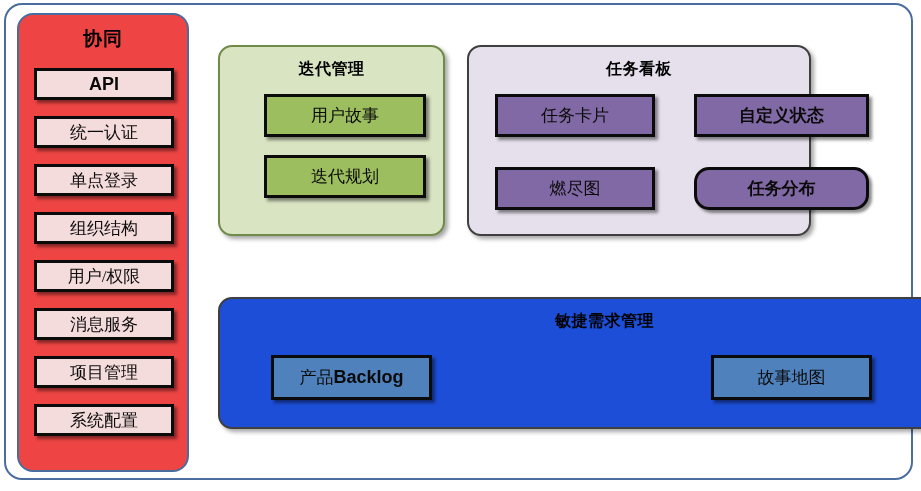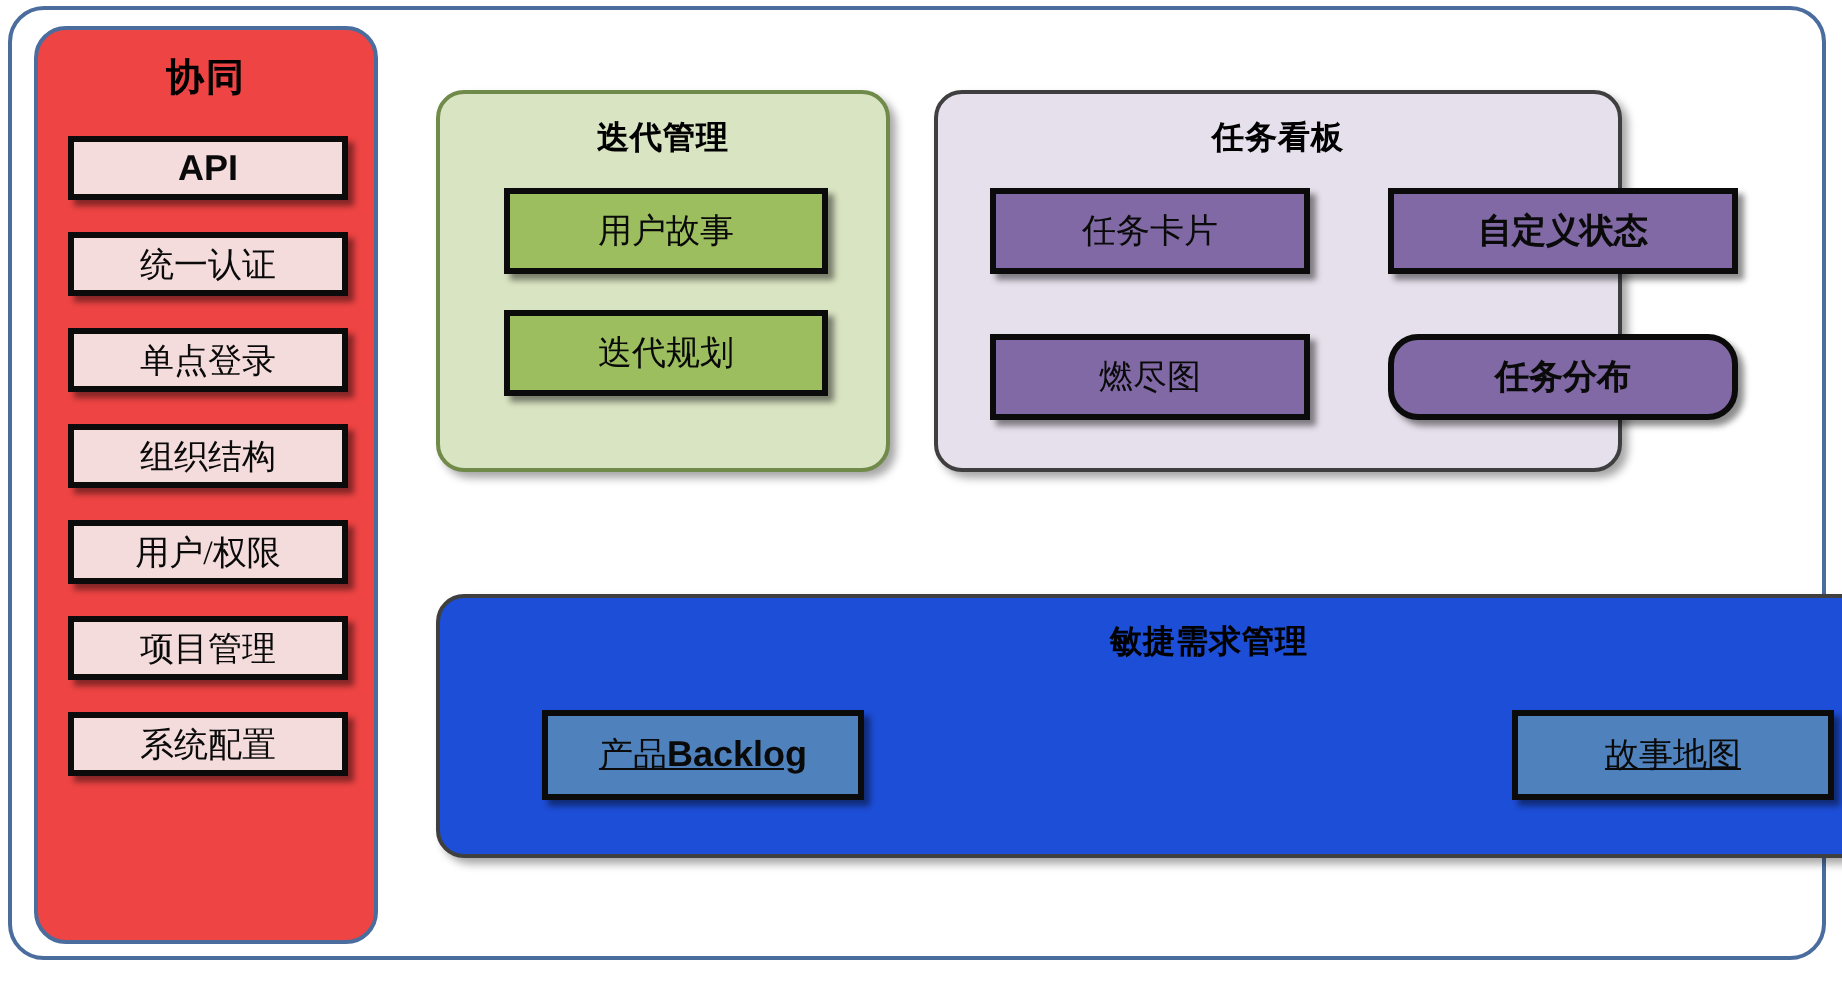--- a/index.html
+++ b/index.html
@@ -129,44 +129,44 @@
     box-sizing: border-box;
     border: 3px solid #0b0b0b;
     display: flex;
     align-items: center;
     justify-content: center;
     font-family: "Liberation Serif", "DejaVu Serif", serif;
     font-size: 17px;
     color: #0a0a0a;
     box-shadow: 3px 3px 3px rgba(0,0,0,0.45);
   }
-  .item-box.green { background: #9cbe5e; }
+  .item-box.green { background: #9cbe5e; margin-left: 12px; }
   .item-box.purple { background: #8069a4; }
-  .item-box.blue  { background: #4f82bd; text-decoration: underline; }
+  .item-box.blue  { background: #4f82bd; }
   .item-box.heavy { font-weight: bold; }
   .item-box .mixed-bold {
     font-family: "Liberation Sans", "DejaVu Sans", sans-serif;
     font-weight: bold;
     font-size: 18px;
   }
 
   
   #box-user-story    { left: 32px; top: 47px;  width: 162px; height: 43px; }
   #box-iter-plan     { left: 32px; top: 108px; width: 162px; height: 43px; }
 
   
   #box-task-card     { left: 26px;  top: 47px;  width: 160px; height: 43px; }
   #box-custom-status { left: 225px; top: 47px;  width: 175px; height: 43px; }
   #box-burndown      { left: 26px;  top: 120px; width: 160px; height: 43px; }
   #box-task-dist     { left: 225px; top: 120px; width: 175px; height: 43px; border-radius: 15px; }
 
   
   #box-backlog       { left: 51px;  top: 56px; width: 161px; height: 45px; }
   #box-roadmap       { left: 272px; top: 56px; width: 161px; height: 45px; }
-  #box-story-map     { left: 491px; top: 56px; width: 161px; height: 45px; margin-left: 45px; }
+  #box-story-map     { left: 491px; top: 56px; width: 161px; height: 45px; }
 </style>
 </head>
 <body>
 
 <div id="outer-frame"></div>
 
 <div id="sidebar">
   <div id="sidebar-title">协同</div>
 
   <div id="sidebar-items">
@@ -177,20 +177,23 @@
       <span>统一认证</span>
     </div>
     <div class="side-box">
       <span>单点登录</span>
     </div>
     <div class="side-box">
       <span>组织结构</span>
     </div>
     <div class="side-box">
       <span>用户/权限</span>
+    </div>
+    <div class="side-box">
+      <span>消息服务</span>
     </div>
     <div class="side-box">
       <span>项目管理</span>
     </div>
     <div class="side-box">
       <span>系统配置</span>
     </div>
   </div>
 </div>
 

